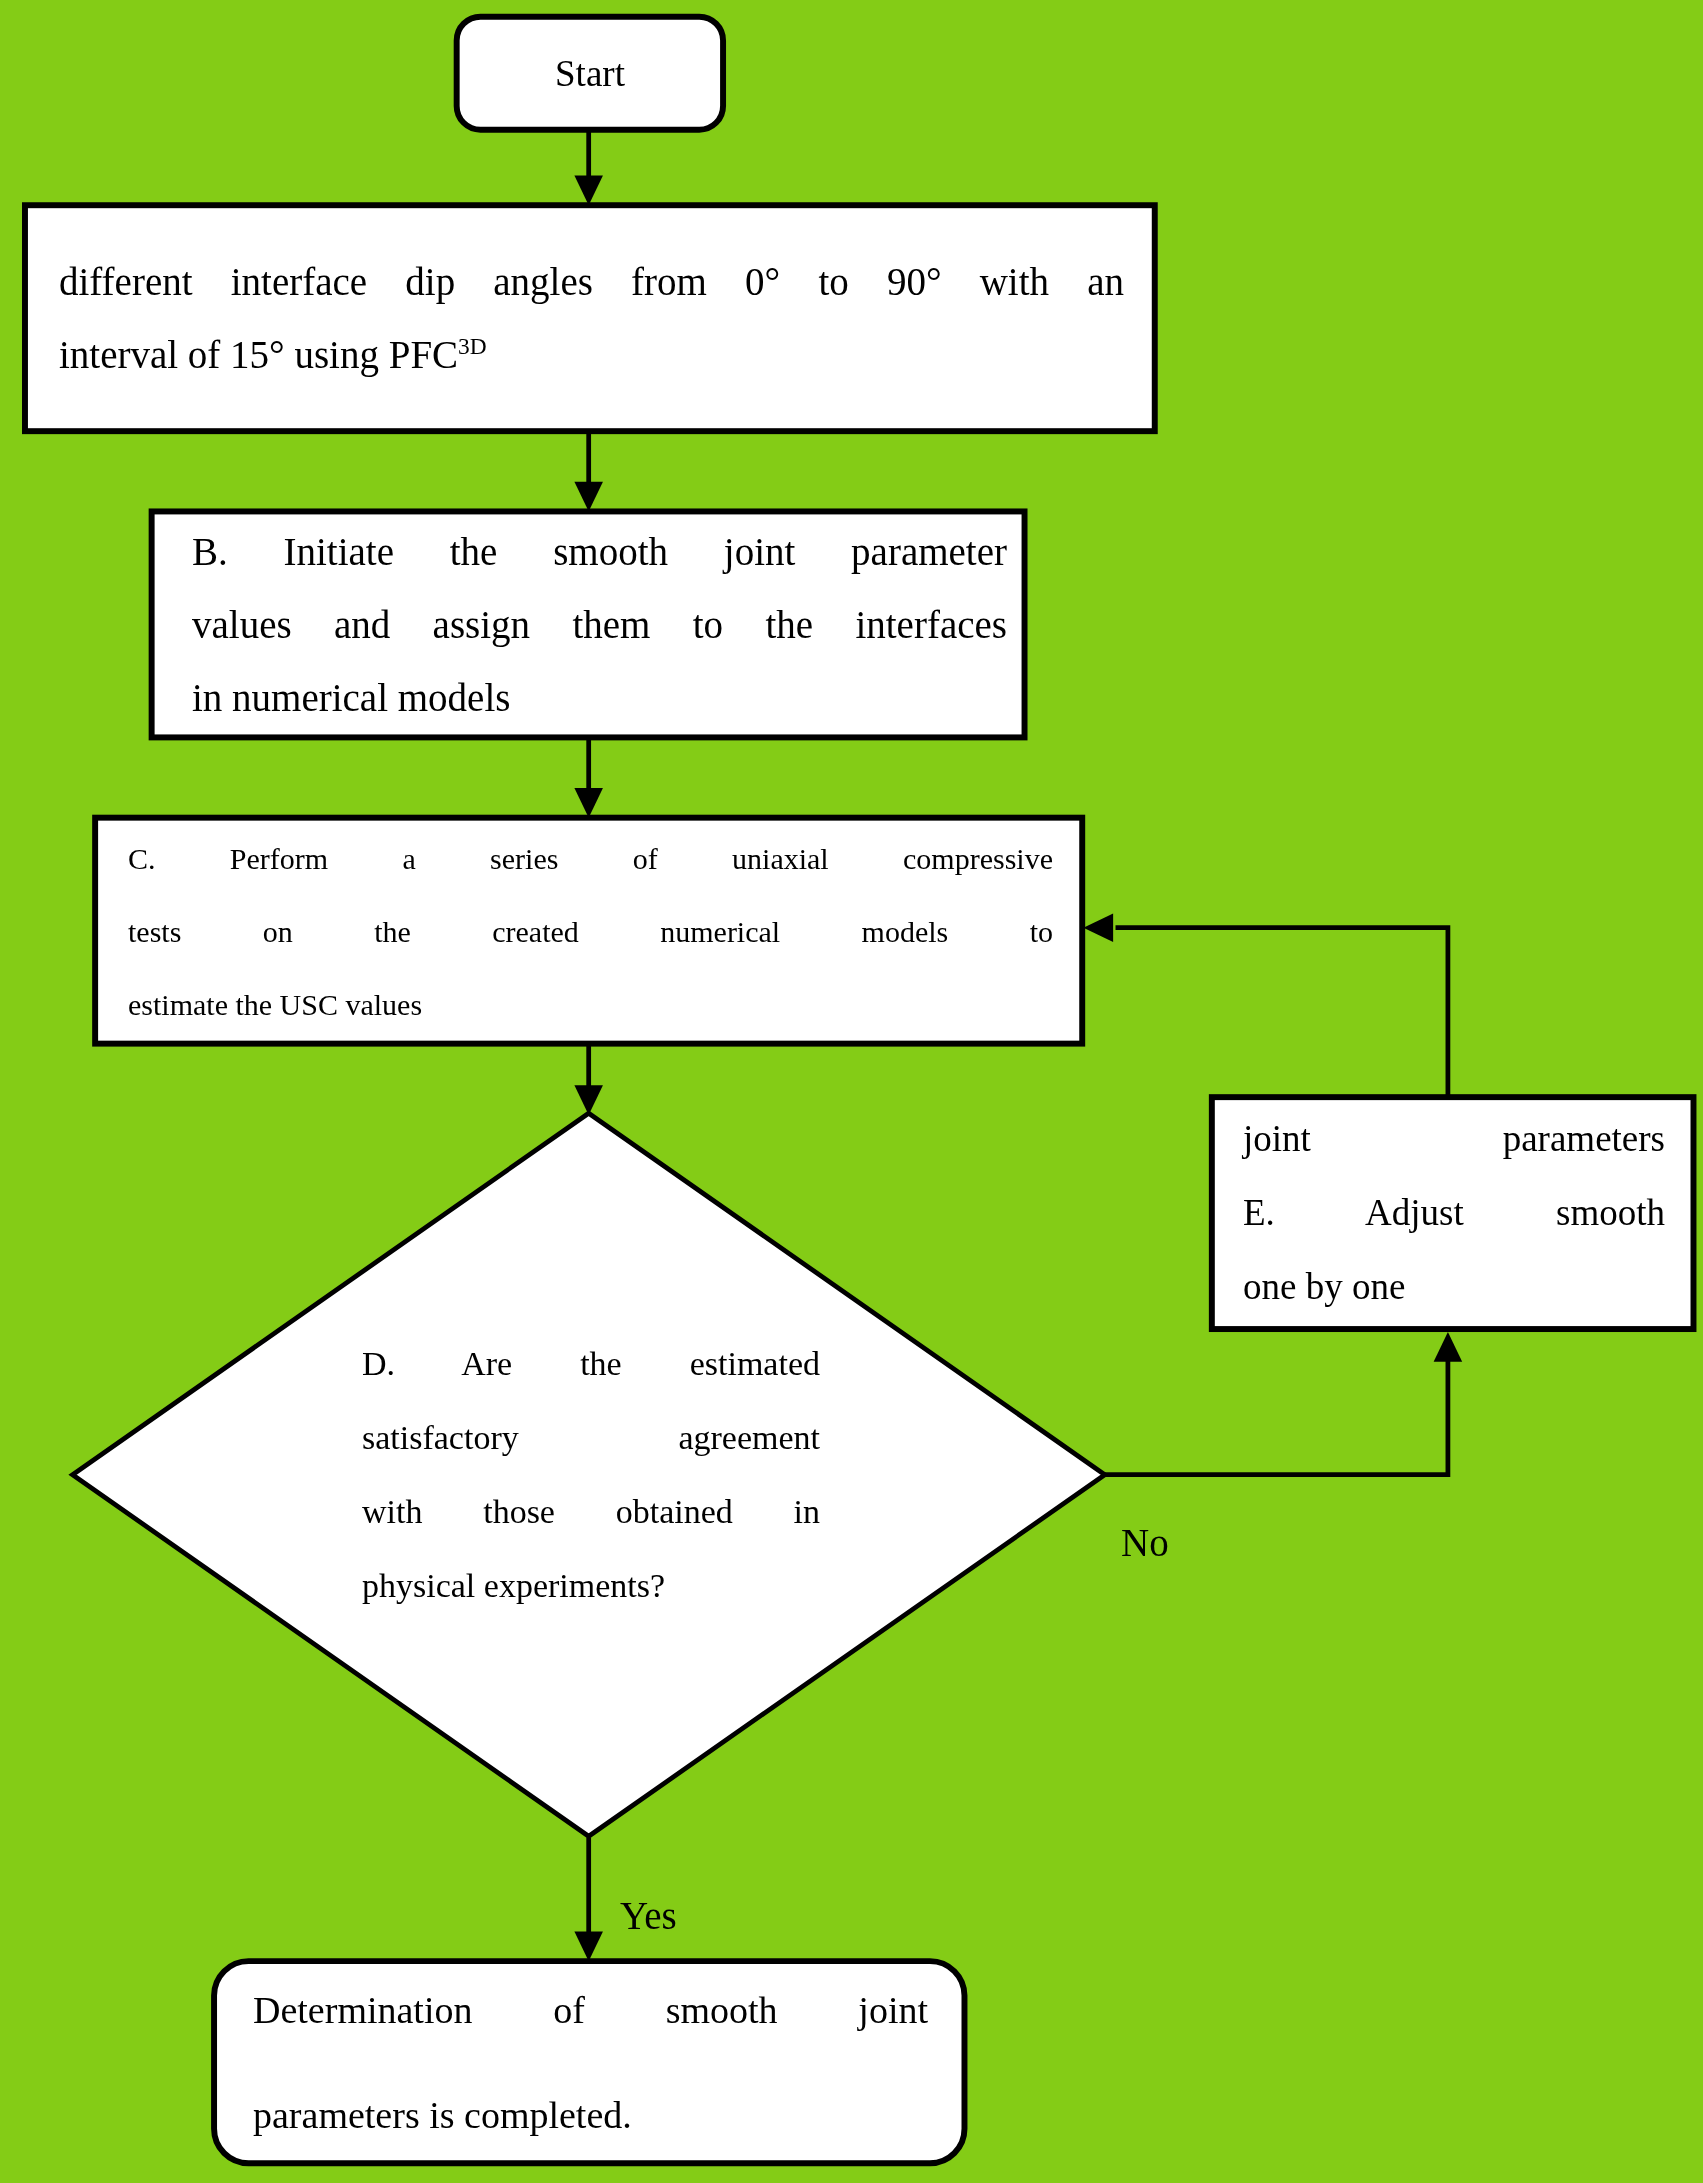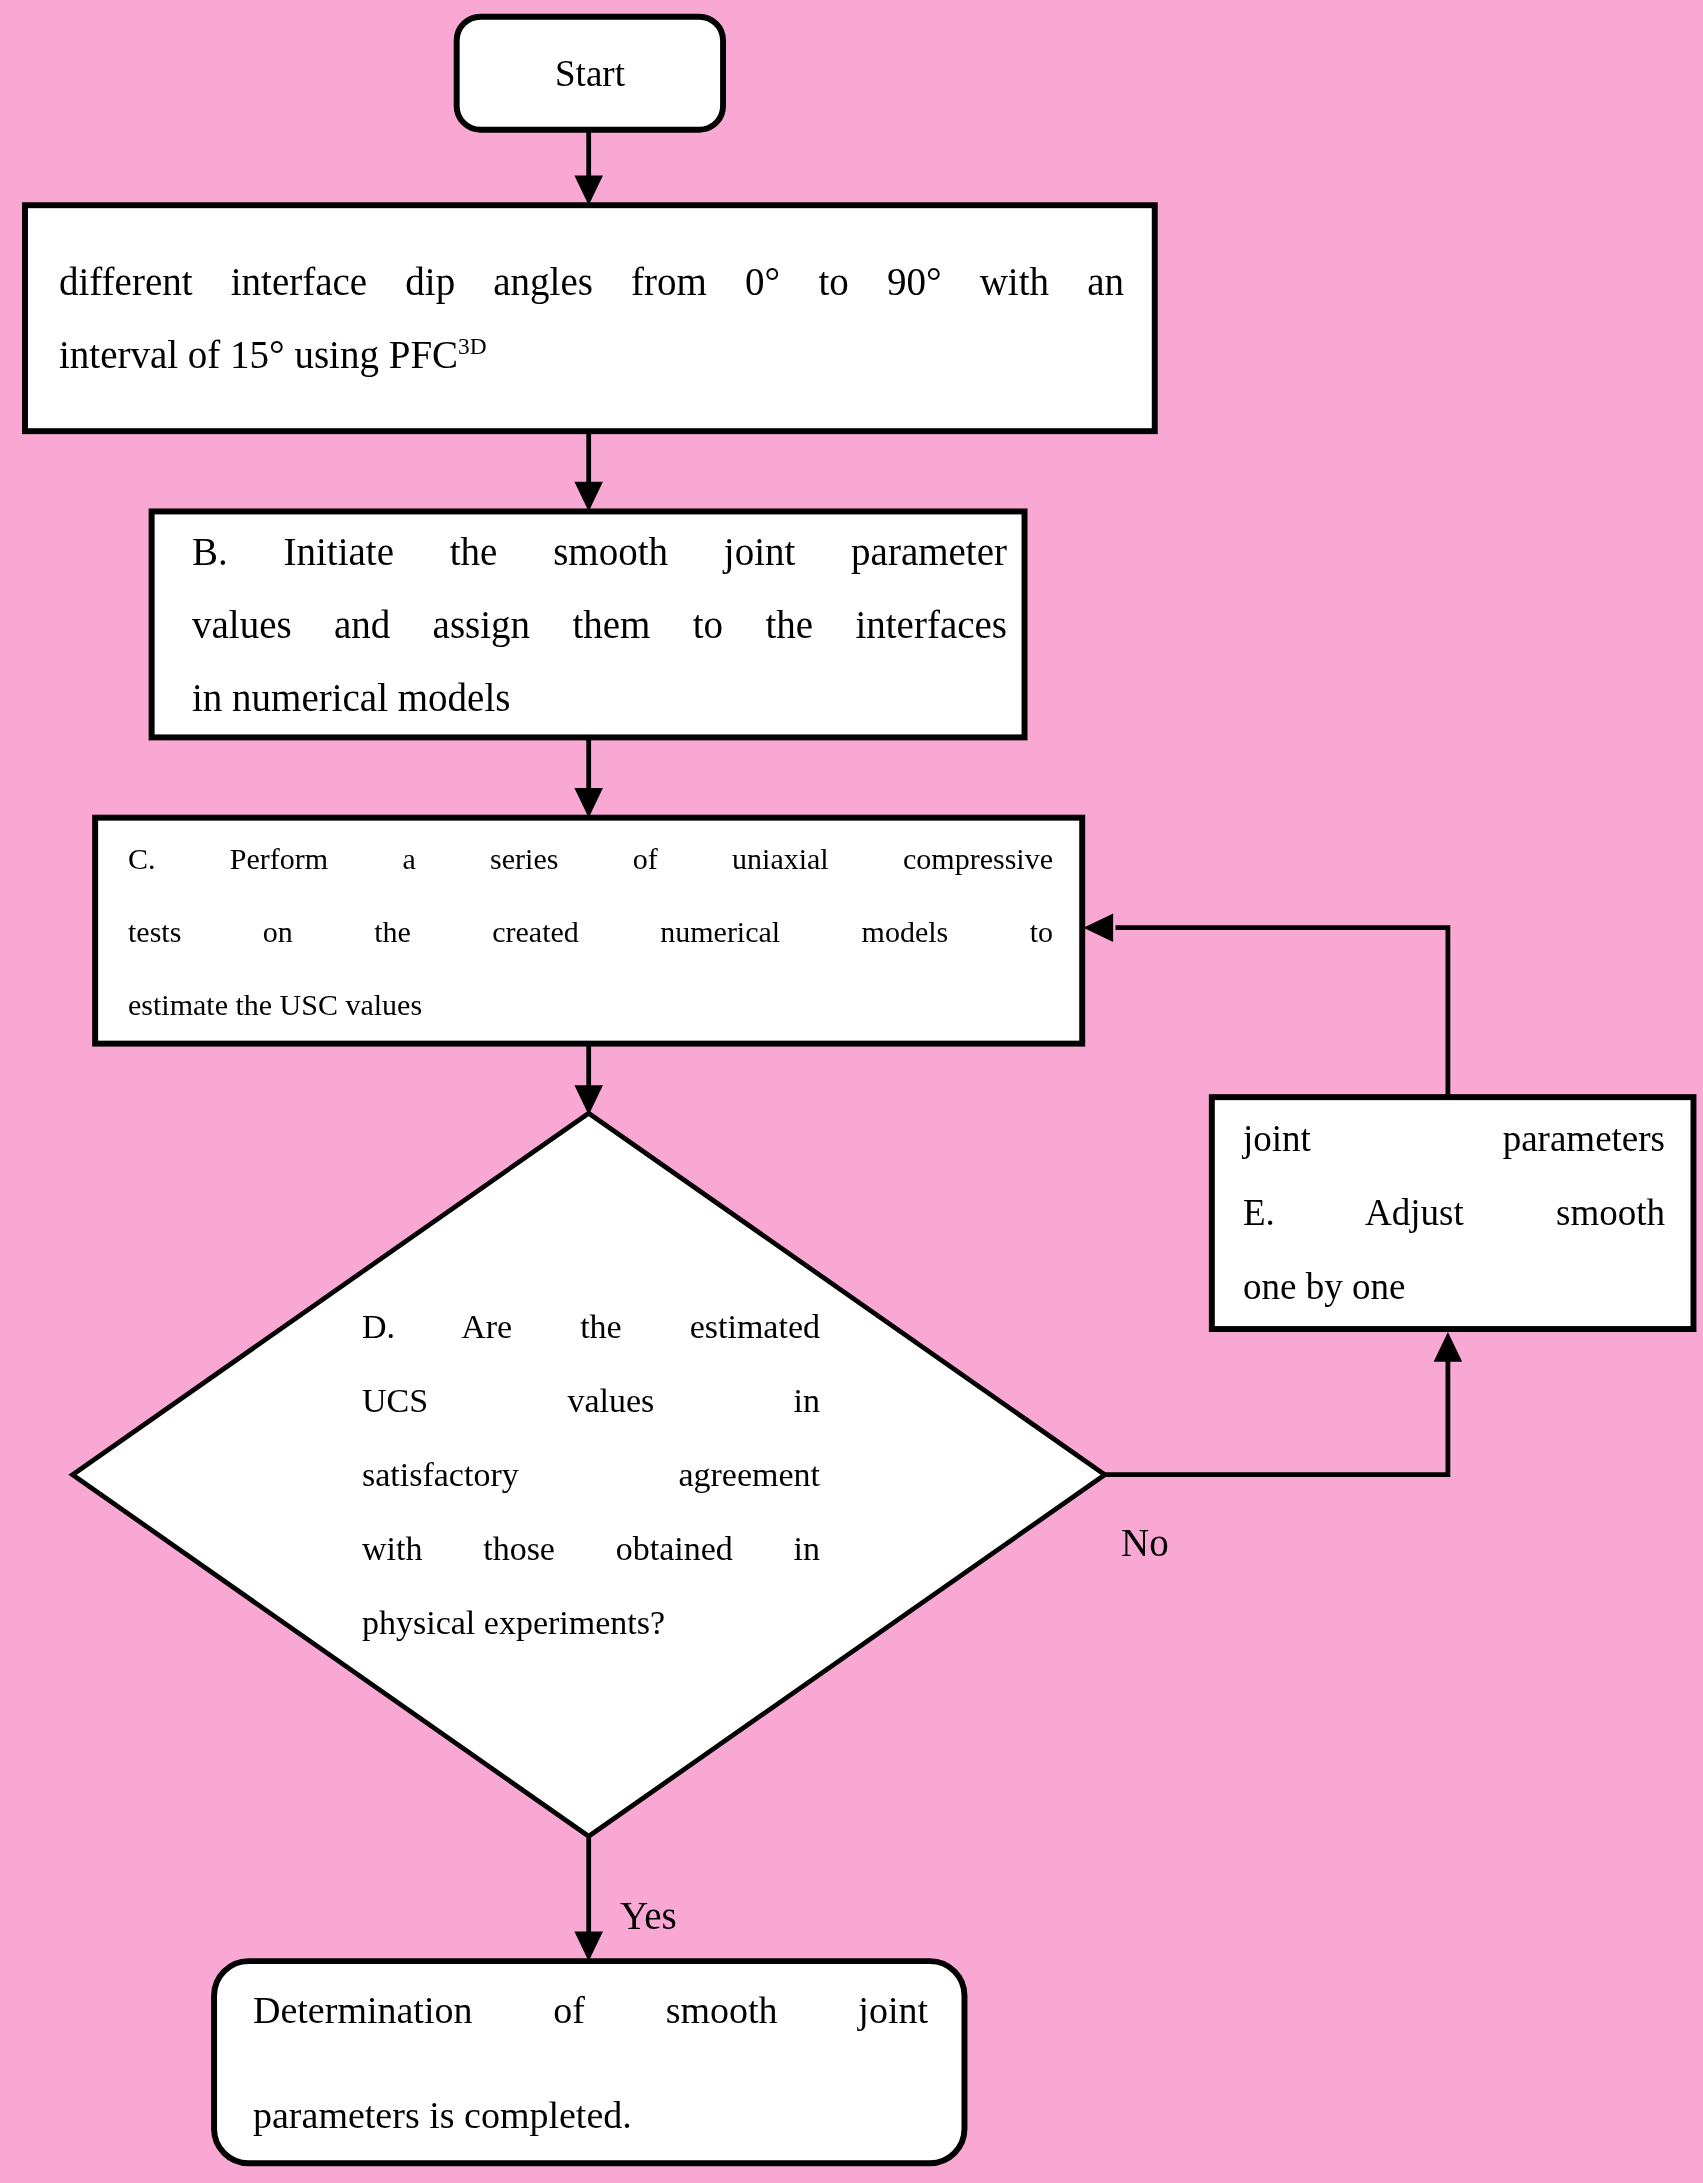--- a/index.html
+++ b/index.html
@@ -4,21 +4,21 @@
 <style>
   html, body {
     margin: 0;
     padding: 0;
     background: #ffffff;
   }
   #stage {
     position: relative;
     width: 1703px;
     height: 2183px;
-    background: #f9a8d4;
+    background: #84cc16;
     font-family: "Liberation Serif", "DejaVu Serif", serif;
     color: #000000;
   }
   #connector-layer {
     position: absolute;
     left: 0; top: 0;
     width: 1703px;
     height: 2183px;
   }
   .node-text {
@@ -112,21 +112,20 @@
   </div>
 
   <div id="c-text" class="node-text">
     <div class="jline">C. Perform a series of uniaxial compressive</div>
     <div class="jline">tests on the created numerical models to</div>
     <div class="lline">estimate the USC values</div>
   </div>
 
   <div id="d-text" class="node-text">
     <div class="jline">D. Are the estimated</div>
-    <div class="jline">UCS values in</div>
     <div class="jline">satisfactory agreement</div>
     <div class="jline">with those obtained in</div>
     <div class="lline">physical experiments?</div>
   </div>
 
   <div id="e-text" class="node-text">
     <div class="jline">joint parameters</div>
     <div class="jline">E. Adjust smooth</div>
     <div class="lline">one by one</div>
   </div>

